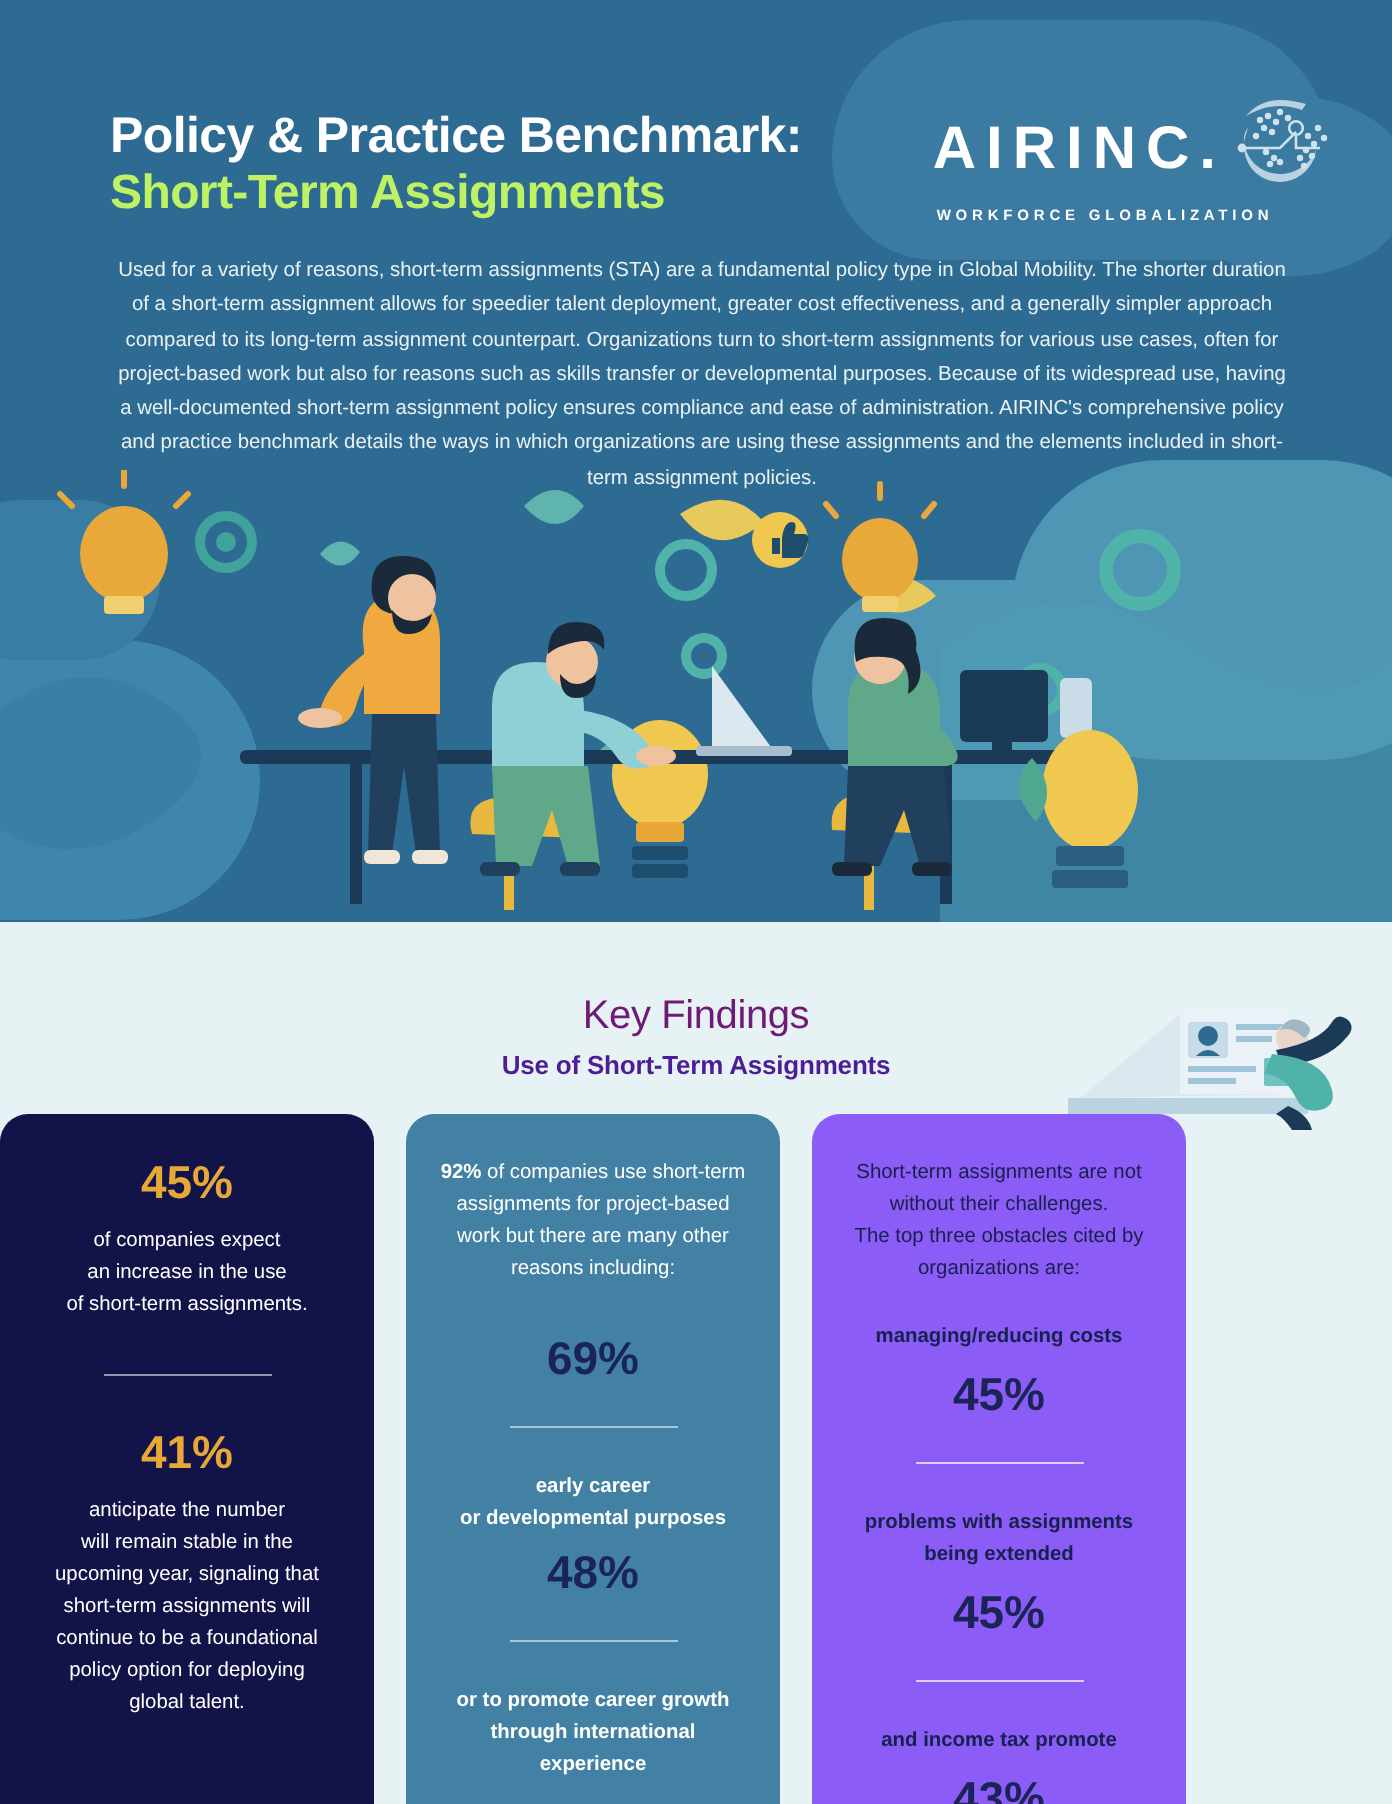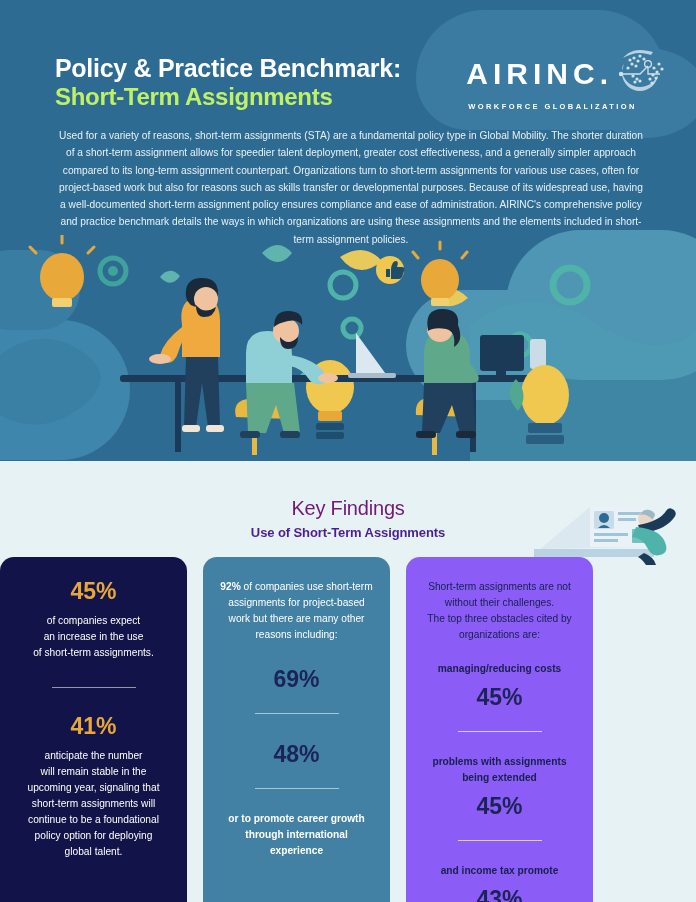--- a/index.html
+++ b/index.html
@@ -335,20 +335,22 @@
     <div class="card card-blue">
       <div class="ctext ctext-white">
         <span class="bold">92%</span><span> of companies use short-term assignments for project-based work but there are many other reasons including:</span>
       </div>
       <div class="sp18"></div>
       <div class="sp6"></div>
       <div class="stat stat-navy">69%</div>
       <div class="sp22"></div>
       <div class="divider"></div>
       <div class="sp22"></div>
+      <div class="ctext ctext-white bold" style="white-space:pre-line">early career
+or developmental purposes</div>
       <div class="sp6"></div>
       <div class="stat stat-navy">48%</div>
       <div class="sp22"></div>
       <div class="divider"></div>
       <div class="sp22"></div>
       <div class="ctext ctext-white bold" style="white-space:pre-line">or to promote career growth
 through international experience</div>
 
     </div>
 

